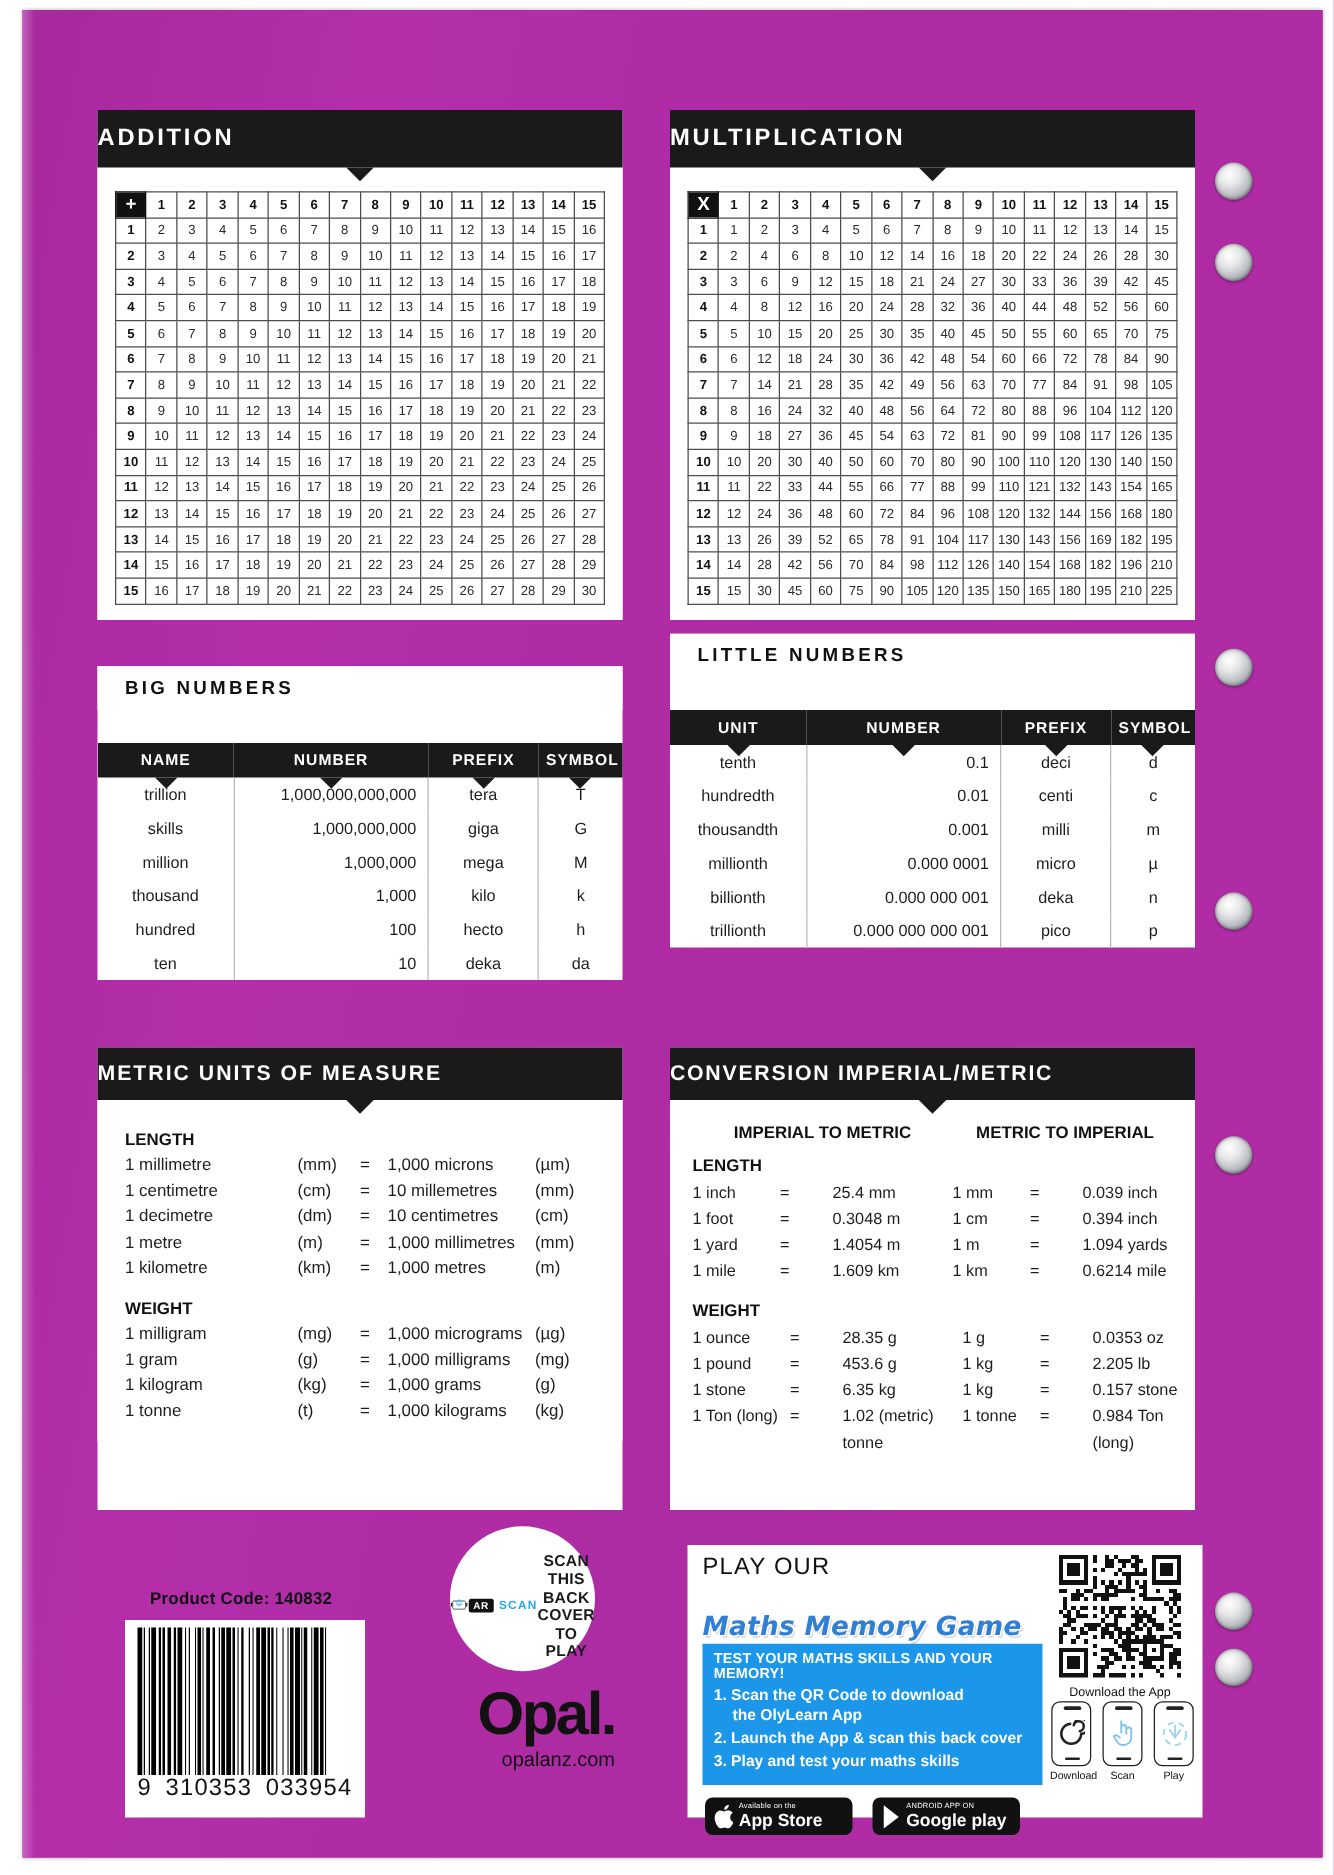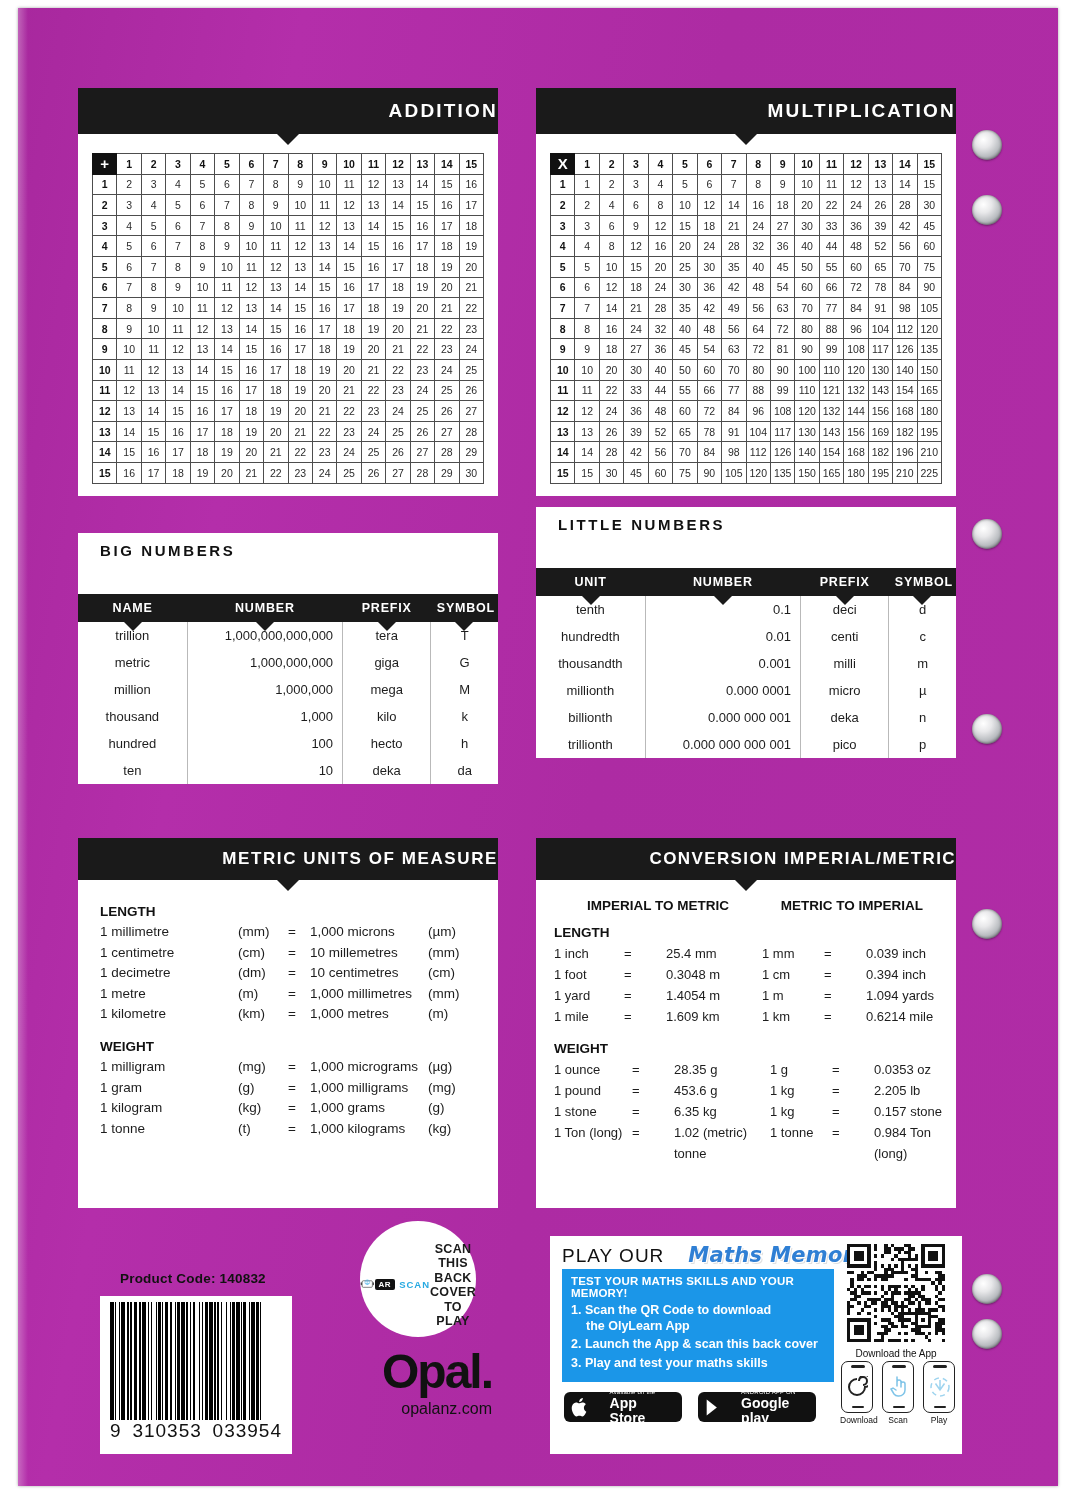--- a/index.html
+++ b/index.html
@@ -28,21 +28,21 @@
     position:absolute; right:56px;
     width:30px;height:30px;border-radius:50%;
     background:radial-gradient(circle at 38% 32%,#ffffff 0%,#e8e8ea 30%,#b9bcc0 62%,#8e9196 78%,#cfd2d6 92%,#f2f2f4 100%);
     box-shadow:inset 0 0 3px rgba(0,0,0,.55), 0 1px 2px rgba(0,0,0,.35);
   }
   
   .panel{ position:absolute; background:#ffffff; }
   .panel-hd{
     background:#1a1a1a; color:#fff;
     font-weight:bold; letter-spacing:2.2px;
-    text-align:right; position:relative;
+    text-align:left; position:relative;
   }
   .panel-hd .notch{
     position:absolute;left:50%;transform:translateX(-50%);
     bottom:-11px;width:0;height:0;
     border-left:11px solid transparent;border-right:11px solid transparent;
     border-top:11px solid #1a1a1a;
   }
   .panel-body{ background:#fff; }
 
   
@@ -144,37 +144,37 @@
     position:absolute;left:334px;top:1340px;width:140px;text-align:right;
   }
   #opal .word{ font-size:48px;font-weight:bold;color:#111;letter-spacing:-2px;line-height:48px; }
   #opal .site{ font-size:16px;color:#111;margin-top:4px; }
 
   
   #game{
     position:absolute;left:532px;top:1228px;width:412px;height:218px;
     background:#fff;
   }
-  #game .g-top{ display:flex;align-items:baseline;padding:7px 0 2px 12px;gap:24px; }
+  #game .g-top{ display:flex;align-items:baseline;padding:7px 0 2px 12px;gap:24px;flex-direction:column; }
   #game .g-play{ font-size:19px;color:#111;letter-spacing:1px; }
   #game .g-game{
     font-size:21px;color:#2f7fd4;font-weight:bold;font-style:italic;
     font-family:"DejaVu Sans", sans-serif;letter-spacing:.3px;
     text-shadow:1px 1px 0 #fff, 2px 2px 0 rgba(0,0,0,.12);
   }
   #game .blue{
     background:#1b96e8;color:#fff;margin:0 0 0 12px;width:272px;
     padding:6px 9px 8px 9px;
   }
   #game .blue .hl{ font-size:11.5px;font-weight:bold;letter-spacing:.2px;margin-bottom:4px; }
   #game .blue .st{ font-size:12.5px;font-weight:bold;line-height:15.5px;margin-bottom:3px; }
   #game .stores{ display:flex;gap:16px;padding:10px 0 0 14px; }
   .badge{
     background:#111;border-radius:6px;height:30px;width:118px;
-    display:flex;align-items:center;gap:20px;padding:0 7px;color:#fff;
+    display:flex;align-items:center;gap:1px;padding:0 7px;color:#fff;
   }
   .badge .bt{ font-size:6px;line-height:7px;letter-spacing:.2px; }
   .badge .bb{ font-size:14px;font-weight:bold;line-height:15px; }
   #qrwrap{ position:absolute;right:10px;top:8px;width:112px;text-align:center; }
   #qr{ width:98px;height:98px;margin:0 auto; }
   #qrwrap .qlab{ font-size:10px;color:#111;margin-top:2px; }
   #steps{ position:absolute;right:6px;top:125px;display:flex;gap:7px; }
   .step{ width:34px;text-align:center; }
   .step .ph{
     width:32px;height:52px;border:1.6px solid #222;border-radius:7px;
@@ -821,21 +821,21 @@
             <th>PREFIX<span class="notch"></span></th>
             <th>SYMBOL<span class="notch"></span></th>
           </tr>
           <tr>
             <td class="c">trillion</td>
             <td class="r">1,000,000,000,000</td>
             <td class="c">tera</td>
             <td class="c">T</td>
           </tr>
           <tr>
-            <td class="c">metric</td>
+            <td class="c">skills</td>
             <td class="r">1,000,000,000</td>
             <td class="c">giga</td>
             <td class="c">G</td>
           </tr>
           <tr>
             <td class="c">million</td>
             <td class="r">1,000,000</td>
             <td class="c">mega</td>
             <td class="c">M</td>
           </tr>

